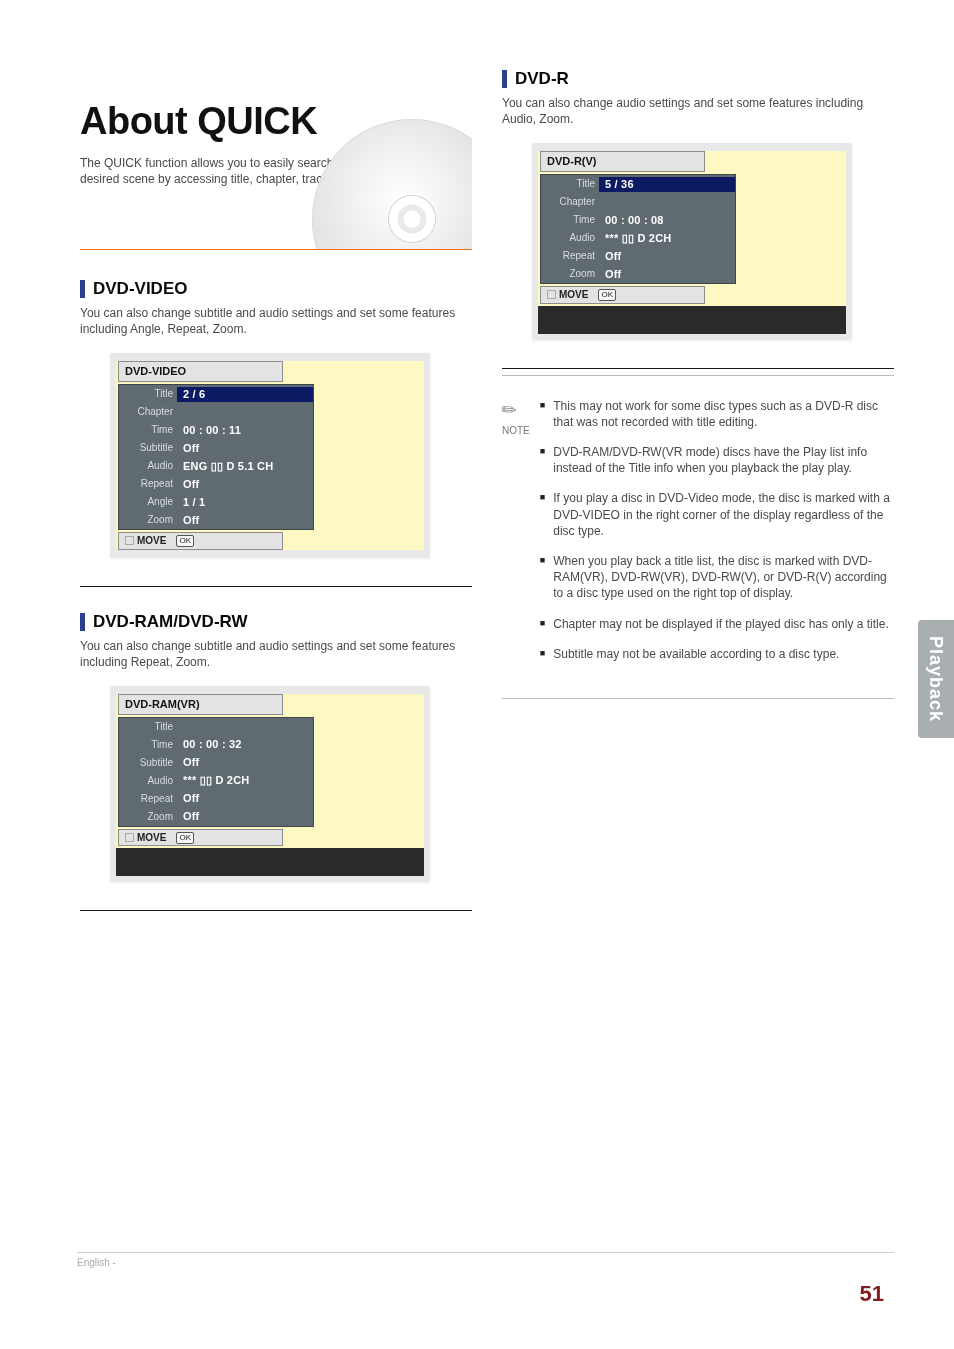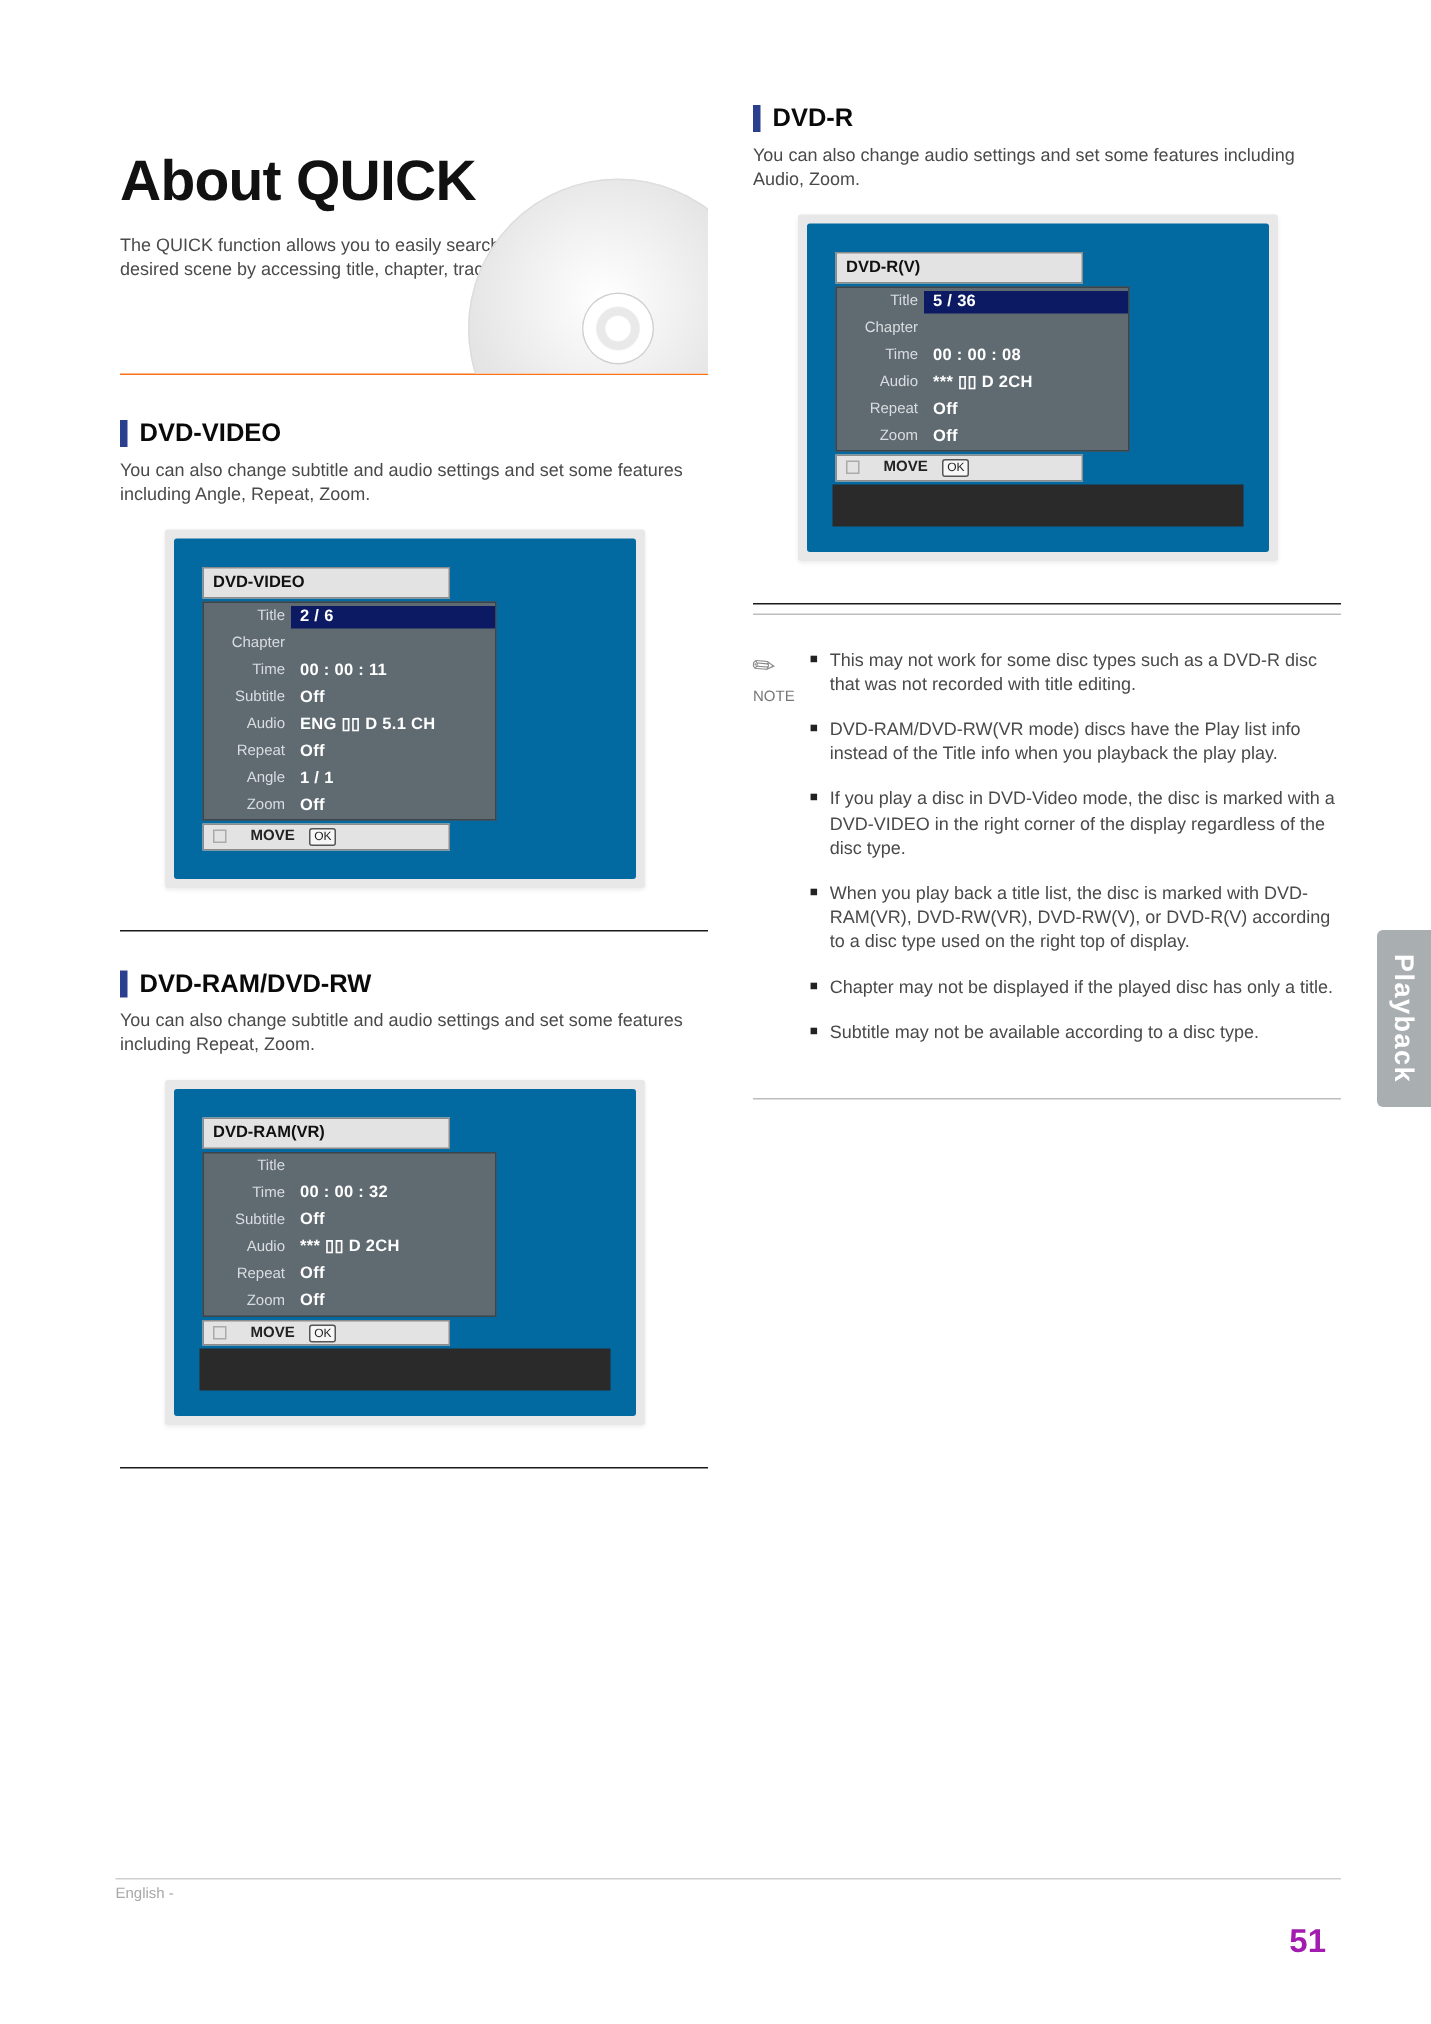--- a/index.html
+++ b/index.html
@@ -69,22 +69,22 @@
   
   .osd-wrap{
     width: 320px;
     background: #e8e8e8;
     border-radius: 2px;
     padding: 6px;
     margin: 0 auto 10px 30px;
     box-shadow: 0 1px 3px rgba(0,0,0,.08);
   }
   .osd-screen{
-    background:#0369a1;
-    padding: 17px;
+    background:#fef9c3;
+    padding: 0;
     border-radius:2px;
   }
   .osd-hdr{
     background:#e3e3e3;
     font-size:11px;
     font-weight:bold;
     color:#111;
     padding:2px 6px;
     border:1px solid #8c8c8c;
     width: 165px;
@@ -143,32 +143,32 @@
     position:absolute; right:0; top:620px;
     background:#a9aeb1; color:#fff;
     writing-mode: vertical-rl;
     font-weight:900; font-size:18px;
     padding:16px 6px;
     letter-spacing:1px;
     border-radius:4px 0 0 4px;
   }
   .page-num{
     position:absolute; right:70px; bottom:40px;
-    font-size:22px; font-weight:900; color:#a21caf;
+    font-size:22px; font-weight:900; color:#7f1d1d;
   }
   .footer-line{
     position:absolute; left:77px; right:60px; bottom:80px;
   }
   .footer-line .hr{ border-top:1px solid #cfcfcf; margin-bottom:3px;}
   .footer-line .txt{ font-size:10px; color:#a8a8a8; text-align:left; }
 
   .icon-pencil{
     display:inline-block;transform:rotate(-40deg);font-size:18px;color:#888;
   }
-  .ico-lab{display:inline-flex;align-items:center;gap:16px;}
+  .ico-lab{display:inline-flex;align-items:center;gap:3px;}
   .sq{display:inline-block;width:9px;height:9px;border:1px solid #aaa;}
 
 </style>
 </head>
 <body>
 
 <div class="page">
   <div class="col col-left">
 
     <div class="hero">

